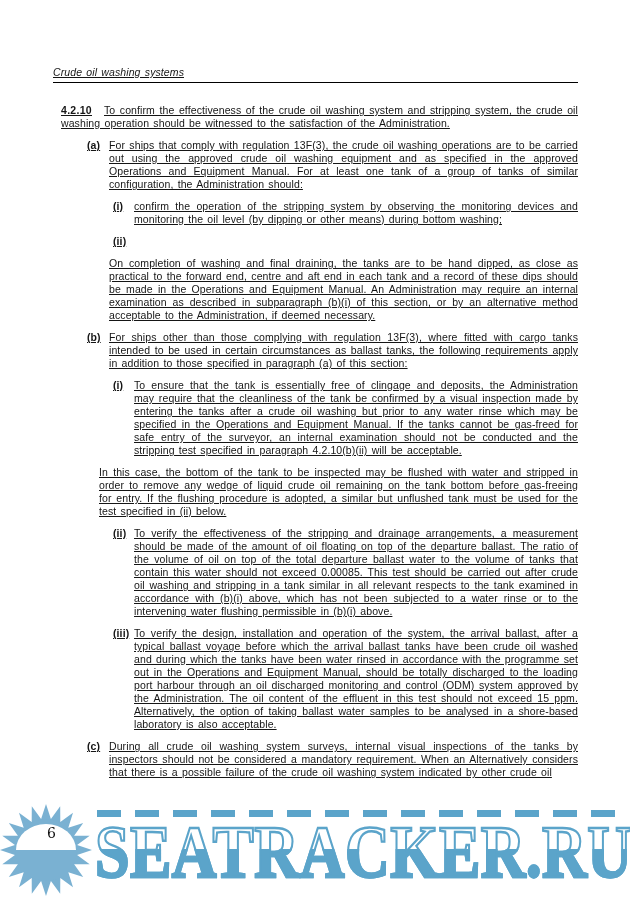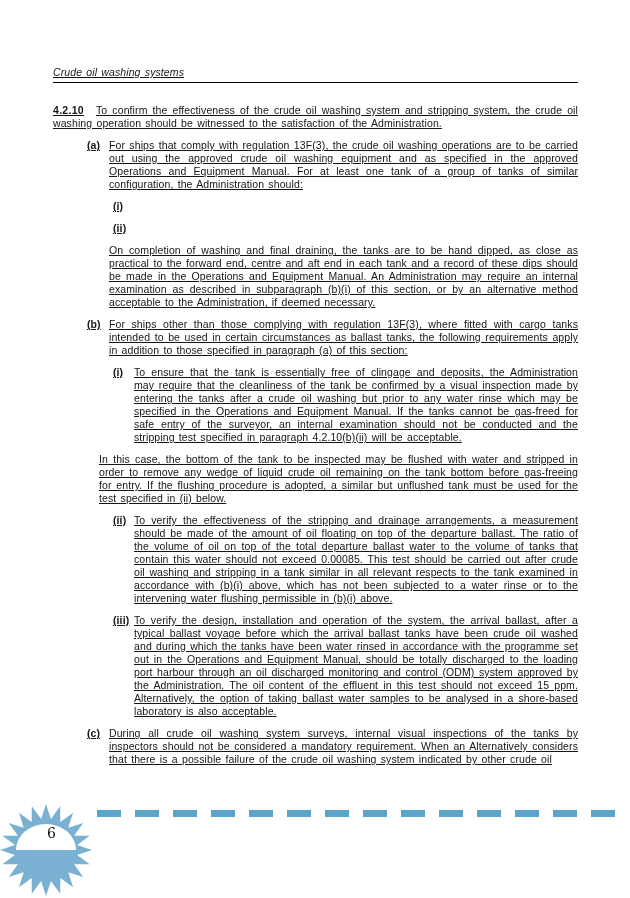--- a/index.html
+++ b/index.html
@@ -27,21 +27,21 @@
   .running-head{
     font-style:italic;
     font-size:10.5px;
     padding-bottom:3px;
   }
   .rule{
     border:none;
     border-top:1.8px solid #000;
     margin:0 0 21px 0;
   }
-  .para{margin:0 0 9px 0;text-align:justify;}
+  .para{margin:0 0 9px 8px;text-align:justify;}
   .pnum{font-weight:bold;margin-right:12px;letter-spacing:0.3px;}
   .row{display:flex;margin:0 0 9px 0;}
   .row .btxt{flex:1;text-align:justify;}
   .lvl1>.lbl{flex:0 0 22px;margin-left:34px;font-weight:bold;}
   .lvl2>.lbl{flex:0 0 21px;margin-left:60px;font-weight:bold;}
   .cont{margin:0 0 9px 0;text-align:justify;}
   .cont.c1{margin-left:56px;}
   .cont.c2{margin-left:46px;}
 
   
@@ -112,20 +112,21 @@
 
     <p class="para"><span class="pnum">4.2.10</span><span>To confirm the effectiveness of the crude oil washing system and stripping system, the crude oil washing operation should be witnessed to the satisfaction of the Administration.</span></p>
 
     <div class="row lvl1">
       <span class="lbl">(a)</span>
       <div class="btxt">For ships that comply with regulation 13F(3), the crude oil washing operations are to be carried out using the approved crude oil washing equipment and as specified in the approved Operations and Equipment Manual. For at least one tank of a group of tanks of similar configuration, the Administration should:</div>
     </div>
 
     <div class="row lvl2">
       <span class="lbl">(i)</span>
+      <div class="btxt">confirm the operation of the stripping system by observing the monitoring devices and monitoring the oil level (by dipping or other means) during bottom washing;</div>
     </div>
 
     <div class="row lvl2">
       <span class="lbl">(ii)</span>
     </div>
 
     <p class="cont c1">On completion of washing and final draining, the tanks are to be hand dipped, as close as practical to the forward end, centre and aft end in each tank and a record of these dips should be made in the Operations and Equipment Manual. An Administration may require an internal examination as described in subparagraph (b)(i) of this section, or by an alternative method acceptable to the Administration, if deemed necessary.</p>
 
     <div class="row lvl1">
       <span class="lbl">(b)</span>
@@ -151,20 +152,23 @@
 
     <div class="row lvl1">
       <span class="lbl">(c)</span>
       <div class="btxt">During all crude oil washing system surveys, internal visual inspections of the tanks by inspectors should not be considered a mandatory requirement. When an Alternatively considers that there is a possible failure of the crude oil washing system indicated by other crude oil</div>
     </div>
 
   </div>
 
   <div class="dashes"></div>
 
+  <div class="wm-wrap">
+    <span class="wm-text">SEATRACKER.RU</span>
+  </div>
 
   <svg class="sun" viewBox="-50 -50 100 100" xmlns="http://www.w3.org/2000/svg">
     <polygon id="burst" class="burst" points="0.0,-46.0 4.9,-31.1 14.2,-43.7 14.3,-28.1 27.0,-37.2 22.3,-22.3 37.2,-27.0 28.1,-14.3 43.7,-14.2 31.1,-4.9 46.0,0.0 31.1,4.9 43.7,14.2 28.1,14.3 37.2,27.0 22.3,22.3 27.0,37.2 14.3,28.1 14.2,43.7 4.9,31.1 0.0,46.0 -4.9,31.1 -14.2,43.7 -14.3,28.1 -27.0,37.2 -22.3,22.3 -37.2,27.0 -28.1,14.3 -43.7,14.2 -31.1,4.9 -46.0,0.0 -31.1,-4.9 -43.7,-14.2 -28.1,-14.3 -37.2,-27.0 -22.3,-22.3 -27.0,-37.2 -14.3,-28.1 -14.2,-43.7 -4.9,-31.1"></polygon>
     <circle class="disc" cx="0" cy="0" r="31"></circle>
     <path class="dome" d="M -30 0 A 30 26 0 0 1 30 0 Z"></path>
   </svg>
 
   <div class="pagenum">6</div>
 
 

